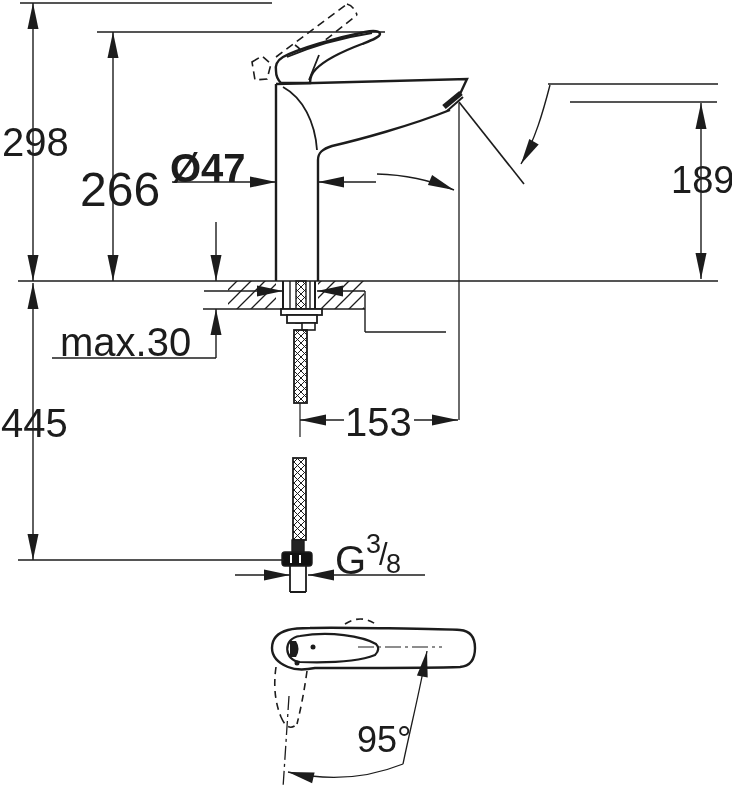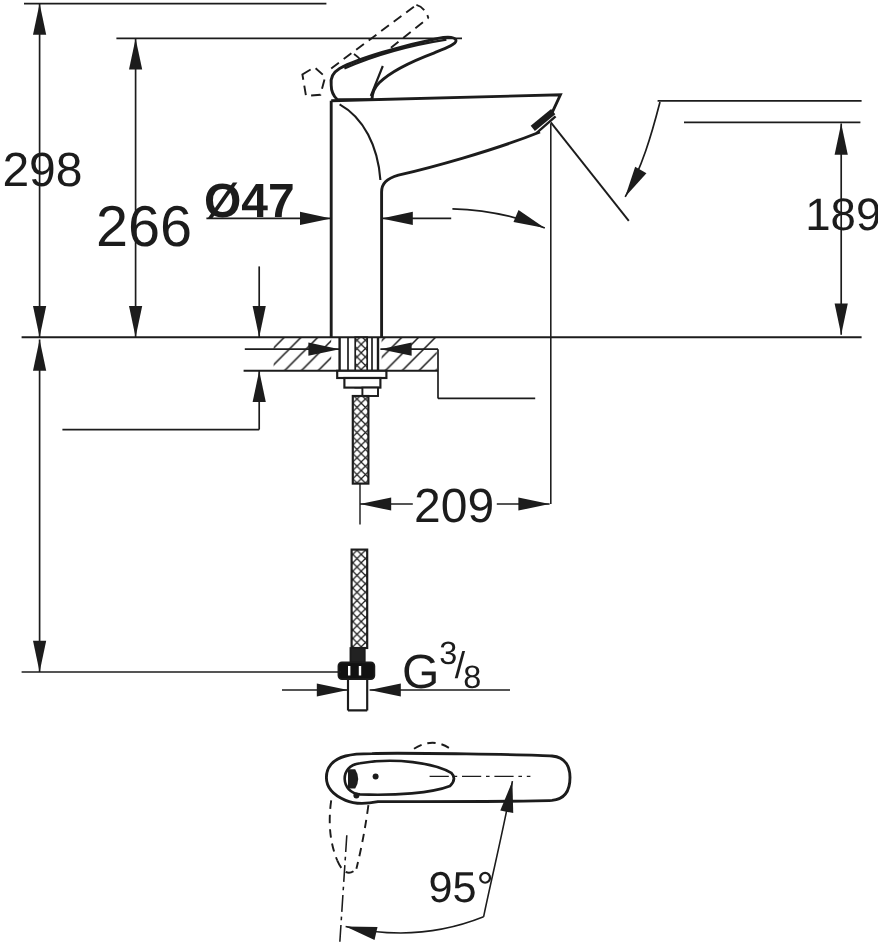--- a/index.html
+++ b/index.html
@@ -171,21 +171,23 @@
     <path d="M403,764 Q348,786 288,772"></path>
     <polygon points="288,772 312.1,783.3 314.6,772.5" fill="#1c1c1c" stroke="none"></polygon>
   </g>
 </svg>
 
 <div class="labels">
   <span class="lbl" style="left:2px;top:122px;font-size:40px;">298</span>
   <span class="lbl" style="left:80px;top:148px;font-size:48px;margin-top:18px;">266</span>
   <span class="lbl" style="left:170px;top:148px;font-size:40px;font-weight:bold;">Ø47</span>
   <span class="lbl" style="left:671px;top:161px;font-size:38px;">189</span>
-  <span class="lbl" style="left:345px;top:402px;font-size:40px;">209</span>
+  <span class="lbl" style="left:60px;top:322px;font-size:40px;">max.30</span>
+  <span class="lbl" style="left:1px;top:403px;font-size:40px;">445</span>
+  <span class="lbl" style="left:345px;top:402px;font-size:40px;">153</span>
   <span class="lbl" style="left:335px;top:540px;font-size:40px;">G</span>
   <span class="lbl" style="left:366px;top:531px;font-size:27px;">3</span>
   <span class="lbl" style="left:379px;top:539px;font-size:31px;">/</span>
   <span class="lbl" style="left:386px;top:551px;font-size:27px;">8</span>
   <span class="lbl" style="left:357px;top:722px;font-size:36px;">95°</span>
 </div>
 
 </div>
 
 </body></html>

